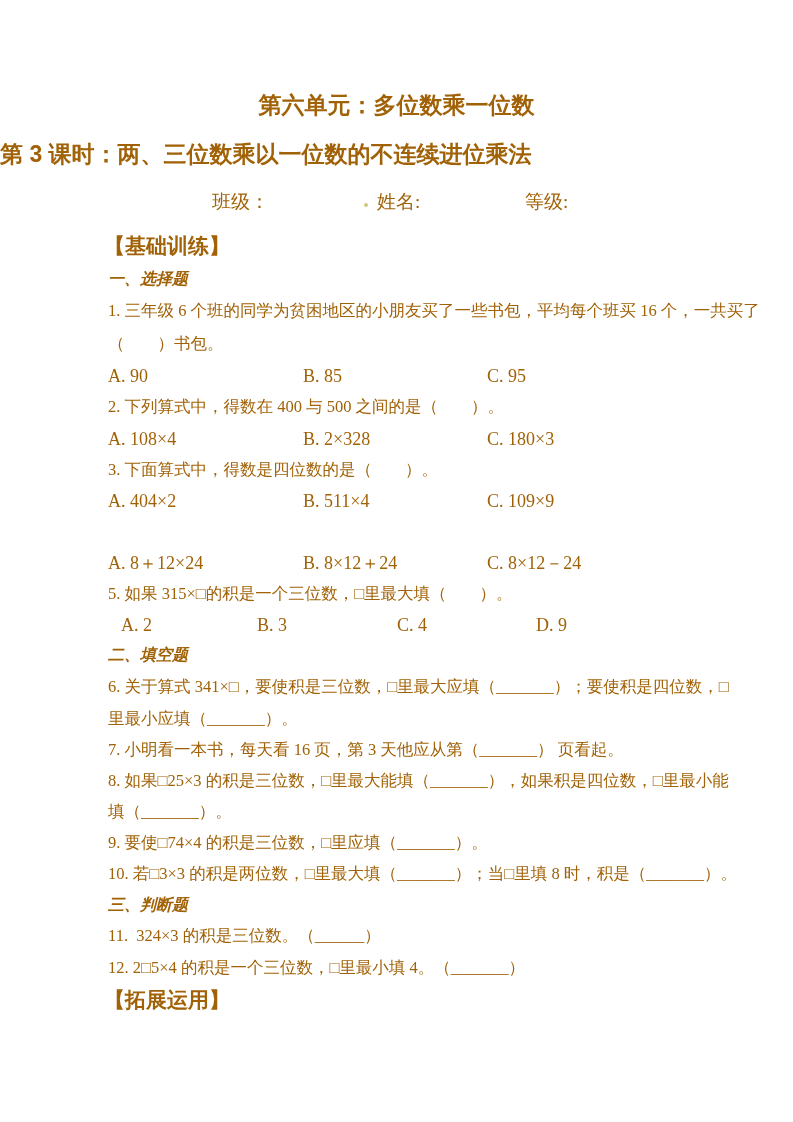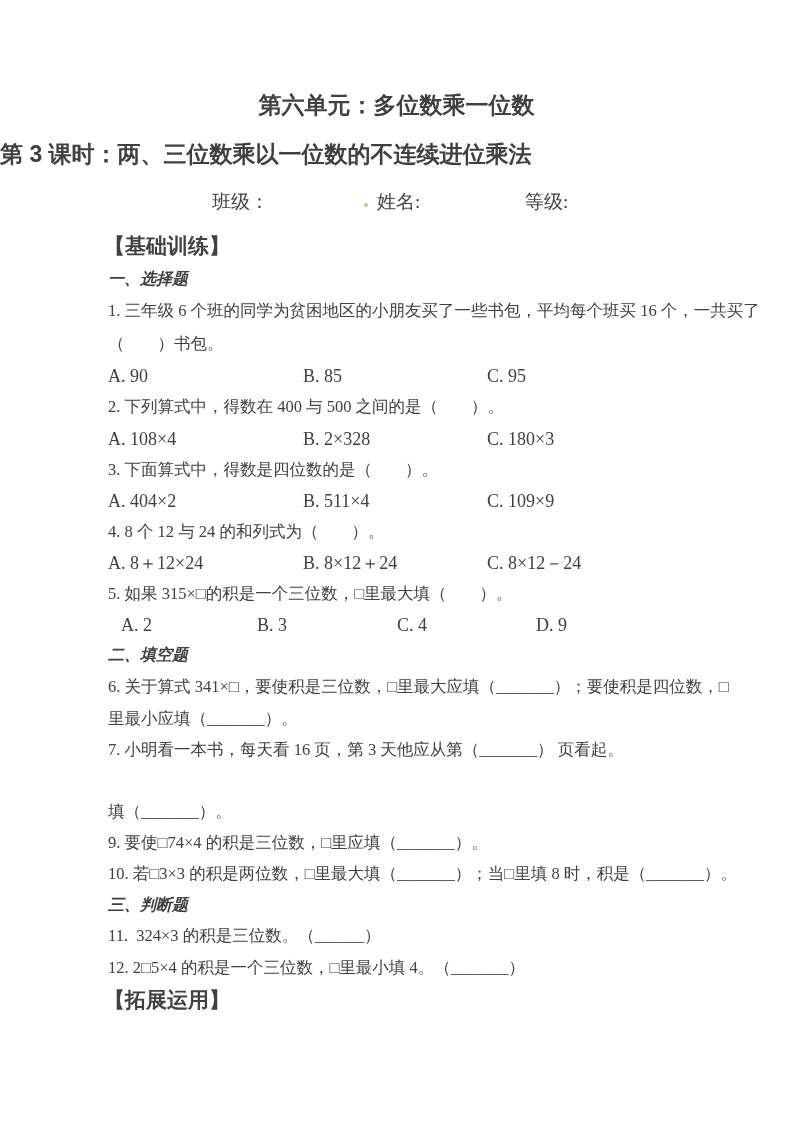--- a/index.html
+++ b/index.html
@@ -1,20 +1,20 @@
 <!DOCTYPE html>
 <html><head>
 <meta charset="utf-8">
 <style>
   html,body{margin:0;padding:0;background:#ffffff;}
   .page{
     position:relative;
     width:793px;height:1122px;
     background:#ffffff;
-    color:#404040;
+    color:#a16207;
     font-family:"Liberation Serif","DejaVu Serif",serif;
     overflow:hidden;
   }
   .abs{position:absolute;white-space:pre;line-height:1.2;}
   .doc-title{
     left:0;top:92px;width:100%;text-align:center;
     font-size:23px;font-weight:bold;
     font-family:"Liberation Sans","DejaVu Sans",sans-serif;
   }
   .doc-subtitle{
@@ -62,36 +62,36 @@
   <div class="abs line" style="top:397px">2. 下列算式中，得数在 400 与 500 之间的是（　　）。</div>
   <span class="abs opt" style="left:108px;top:429px">A. 108×4</span>
   <span class="abs opt" style="left:303px;top:429px">B. 2×328</span>
   <span class="abs opt" style="left:487px;top:429px">C. 180×3</span>
 
   <div class="abs line" style="top:460px">3. 下面算式中，得数是四位数的是（　　）。</div>
   <span class="abs opt" style="left:108px;top:491px">A. 404×2</span>
   <span class="abs opt" style="left:303px;top:491px">B. 511×4</span>
   <span class="abs opt" style="left:487px;top:491px">C. 109×9</span>
 
-  <div class="abs line" style="top:522px">4. 8 个 12 与 24 的和列式为（　　）。</div>
   <span class="abs opt" style="left:108px;top:553px">A. 8＋12×24</span>
   <span class="abs opt" style="left:303px;top:553px">B. 8×12＋24</span>
   <span class="abs opt" style="left:487px;top:553px">C. 8×12－24</span>
 
   <div class="abs line" style="top:584px">5. 如果 315×□的积是一个三位数，□里最大填（　　）。</div>
   <span class="abs opt" style="left:121px;top:615px">A. 2</span>
   <span class="abs opt" style="left:257px;top:615px">B. 3</span>
   <span class="abs opt" style="left:397px;top:615px">C. 4</span>
   <span class="abs opt" style="left:536px;top:615px">D. 9</span>
 
   <div class="abs sec-header" style="top:645px">二、填空题</div>
 
   <div class="abs line" style="top:677px">6. 关于算式 341×□，要使积是三位数，□里最大应填（_______）；要使积是四位数，□</div>
   <div class="abs line" style="top:709px">里最小应填（_______）。</div>
   <div class="abs line" style="top:740px">7. 小明看一本书，每天看 16 页，第 3 天他应从第（_______） 页看起。</div>
+  <div class="abs line" style="top:771px">8. 如果□25×3 的积是三位数，□里最大能填（_______），如果积是四位数，□里最小能</div>
   <div class="abs line" style="top:802px">填（_______）。</div>
   <div class="abs line" style="top:833px">9. 要使□74×4 的积是三位数，□里应填（_______）。</div>
   <div class="abs line" style="top:864px">10. 若□3×3 的积是两位数，□里最大填（_______）；当□里填 8 时，积是（_______）。</div>
 
   <div class="abs sec-header" style="top:895px">三、判断题</div>
 
   <div class="abs line" style="top:926px">11.  324×3 的积是三位数。（______）</div>
   <div class="abs line" style="top:958px">12. 2□5×4 的积是一个三位数，□里最小填 4。（_______）</div>
 
   <div class="abs big-header" style="top:987px">【拓展运用】</div>

